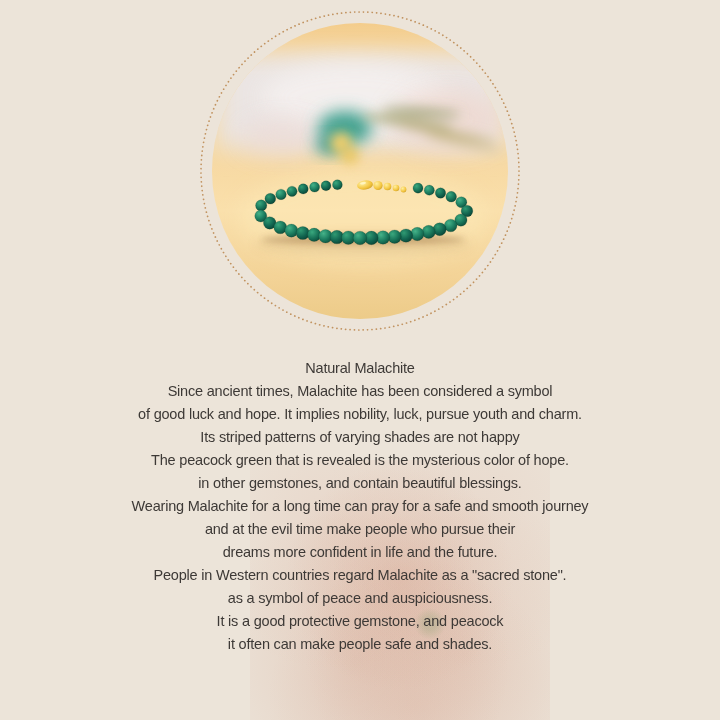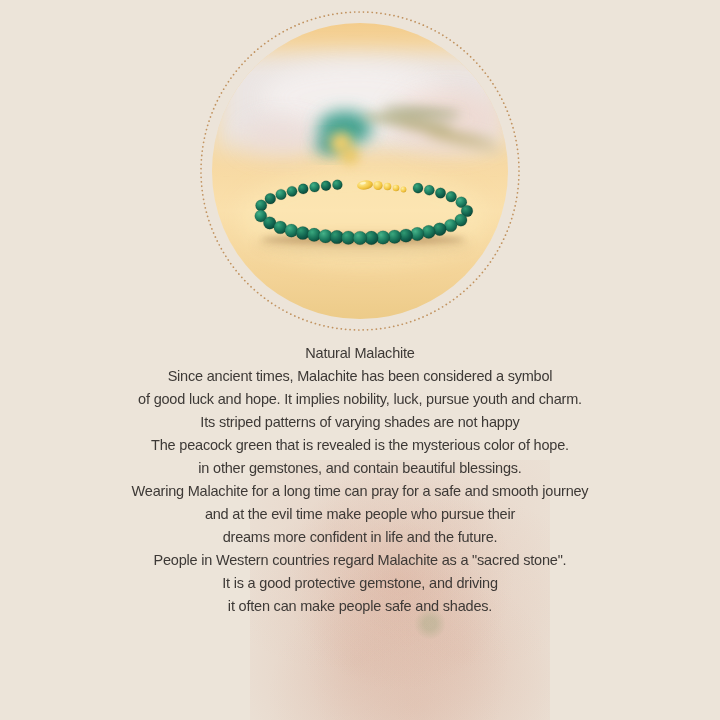--- a/index.html
+++ b/index.html
@@ -18,21 +18,21 @@
     background:
       radial-gradient(circle at 60% 63%, rgba(110,150,90,0.22) 0 6px, rgba(110,150,90,0) 16px),
       radial-gradient(circle at 50% 45%, rgba(206,140,115,0.24), rgba(206,140,115,0) 55%),
       radial-gradient(circle at 28% 25%, rgba(214,156,135,0.18), rgba(214,156,135,0) 50%),
       radial-gradient(circle at 75% 22%, rgba(214,156,135,0.15), rgba(214,156,135,0) 50%),
       radial-gradient(circle at 35% 78%, rgba(200,130,105,0.22), rgba(200,130,105,0) 55%),
       radial-gradient(circle at 72% 75%, rgba(206,140,115,0.20), rgba(206,140,115,0) 55%),
       radial-gradient(circle at 55% 95%, rgba(206,140,115,0.16), rgba(206,140,115,0) 50%);
   }
   .desc{
-    position:absolute;top:342px;left:0;width:720px;
+    position:absolute;top:357px;left:0;width:720px;
     text-align:center;
     font-size:14.5px;line-height:23px;letter-spacing:-0.2px;
     color:#3d3936;
   }
   .desc div{height:23px;white-space:nowrap;}
 </style>
 </head>
 <body>
 
 <div class="canvas">
@@ -175,16 +175,17 @@
     <div>Natural Malachite</div>
     <div>Since ancient times, Malachite has been considered a symbol</div>
     <div>of good luck and hope. It implies nobility, luck, pursue youth and charm.</div>
     <div>Its striped patterns of varying shades are not happy</div>
     <div>The peacock green that is revealed is the mysterious color of hope.</div>
     <div>in other gemstones, and contain beautiful blessings.</div>
     <div>Wearing Malachite for a long time can pray for a safe and smooth journey</div>
     <div>and at the evil time make people who pursue their</div>
     <div>dreams more confident in life and the future.</div>
     <div>People in Western countries regard Malachite as a "sacred stone".</div>
-    <div>It is a good protective gemstone, and driving</div>
+    <div>as a symbol of peace and auspiciousness.</div>
+    <div>It is a good protective gemstone, and peacock</div>
     <div>it often can make people safe and shades.</div>
   </div>
 </div>
 
 </body></html>

